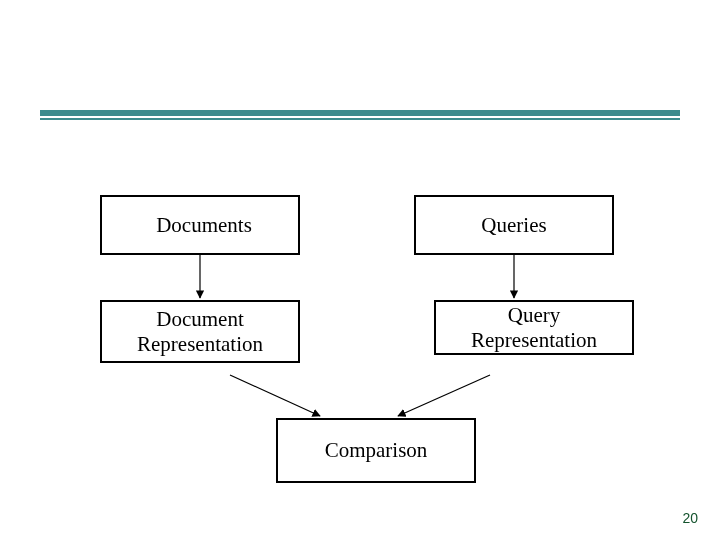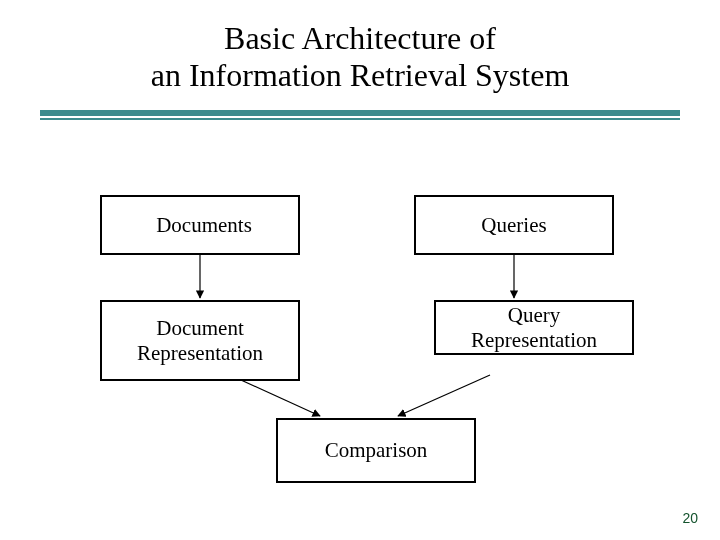--- a/index.html
+++ b/index.html
@@ -5,35 +5,31 @@
   * { box-sizing: border-box; margin: 0; padding: 0; }
   html, body { width: 720px; height: 540px; background: #fff; font-family: "Times New Roman", Times, serif; color: #000; }
   .slide { position: relative; width: 720px; height: 540px; }
   .title { position: absolute; top: 20px; left: 0; width: 720px; text-align: center; font-size: 32px; line-height: 1.15; }
   .rule-group { position: absolute; top: 110px; left: 40px; width: 640px; }
   .rule-outer { height: 6px; background: #3c8a8c; }
   .rule-inner { height: 2px; background: #3c8a8c; margin-top: 2px; }
   .box { position: absolute; border: 2px solid #000; background: #fff; display: flex; align-items: center; justify-content: center; text-align: center; font-size: 21px; line-height: 1.15; padding: 4px; }
   .box-docs   { left: 100px; top: 195px; width: 200px; height: 60px; padding-left: 12px; }
   .box-queries{ left: 414px; top: 195px; width: 200px; height: 60px; }
-  .box-docrep { left: 100px; top: 300px; width: 200px; height: 81px; }
+  .box-docrep { left: 100px; top: 300px; width: 200px; height: 63px; }
   .box-qryrep { left: 434px; top: 300px; width: 200px; height: 55px; }
   .box-comp   { left: 276px; top: 418px; width: 200px; height: 65px; }
   .svg-layer { position: absolute; left: 0; top: 0; width: 720px; height: 540px; pointer-events: none; }
   .page-num { position: absolute; right: 22px; bottom: 14px; font-family: Arial, Helvetica, sans-serif; font-size: 14px; color: #14532d; }
 </style>
 </head>
 <body>
 
 <div class="slide">
 
-  <div class="title">
-    <span>Basic Architecture of</span><br>
-    <span>an Information Retrieval System</span>
-  </div>
 
   <div class="rule-group">
     <div class="rule-outer"></div>
     <div class="rule-inner"></div>
   </div>
 
   <svg class="svg-layer" viewBox="0 0 720 540">
     <defs>
       <marker id="ah" viewBox="0 0 10 10" refX="9" refY="5" markerWidth="7" markerHeight="7" orient="auto">
         <path d="M0,0 L10,5 L0,10 z" fill="#000"></path>

